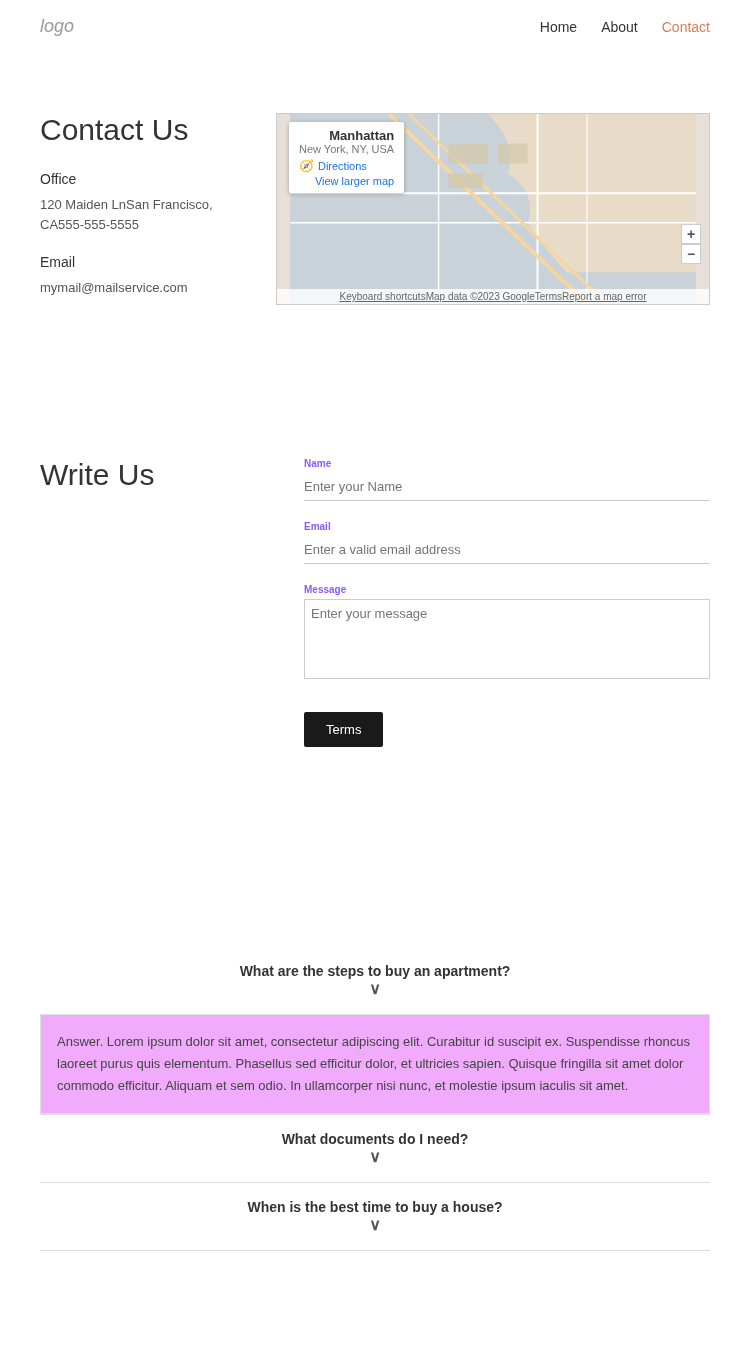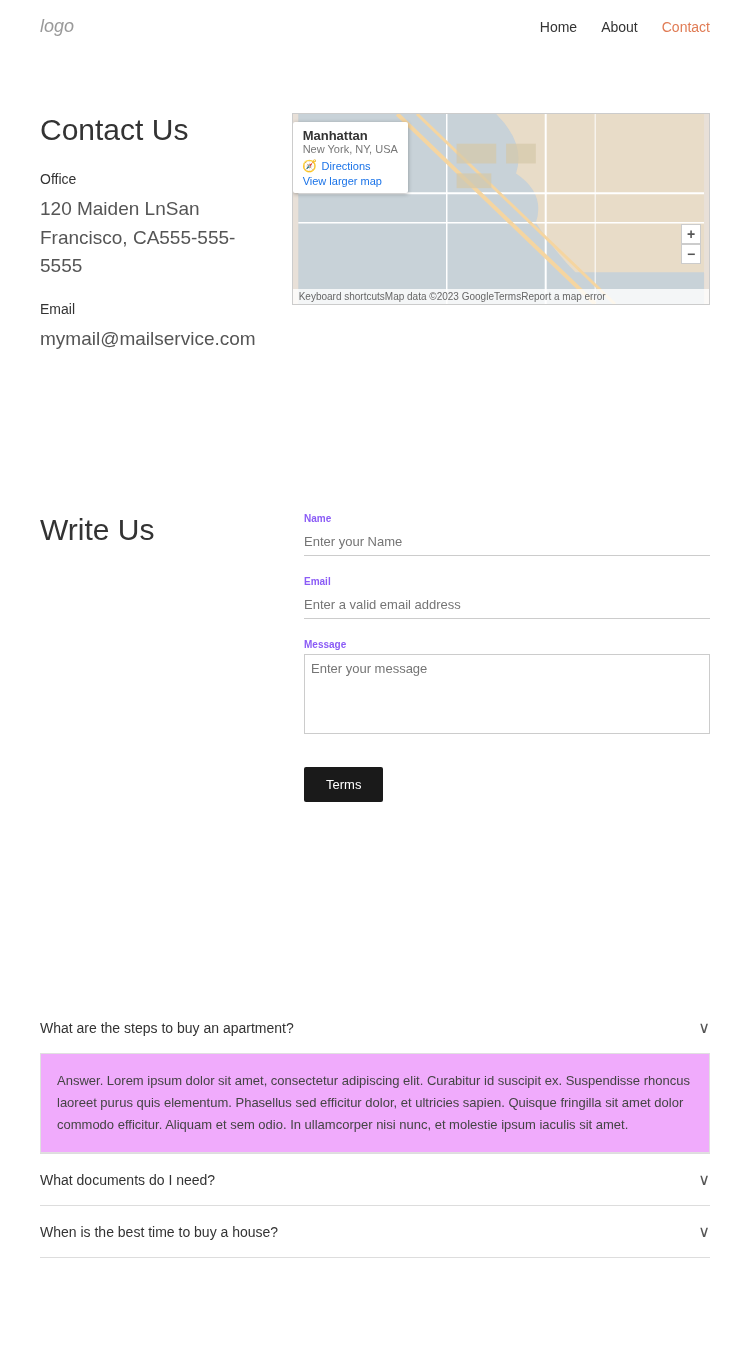--- a/index.html
+++ b/index.html
@@ -18,50 +18,51 @@
     
     .page { max-width: 750px; margin: 0 auto; }
 
     
     .contact-section {
       display: flex; gap: 36px; padding: 60px 40px 40px 40px;
     }
     .contact-info { flex: 0 0 200px; }
     .contact-info h1 { font-size: 30px; font-weight: 400; margin-bottom: 24px; }
     .contact-info h3 { font-size: 14px; font-weight: normal; margin-bottom: 8px; }
-    .contact-info p { font-size: 19px; color: #555; margin-bottom: 20px; line-height: 1.5; }
+    .contact-info p { font-size: 13px; color: #555; margin-bottom: 20px; line-height: 1.5; }
     .map-container { flex: 1; }
     .map-embed {
       width: 100%; height: 192px; border: 1px solid #ccc; position: relative; overflow: hidden;
       background: #e8e0d8;
     }
     .map-overlay {
-      position: absolute; top: 8px; left: 0; background: white;
+      position: absolute; top: 8px; left: 12px; background: white;
       padding: 6px 10px; border-radius: 2px; box-shadow: 0 1px 4px rgba(0,0,0,0.3);
       font-size: 12px;
+      text-align: right;
     }
     .map-overlay .map-title { font-weight: bold; font-size: 13px; }
     .map-overlay .map-sub { color: #777; font-size: 11px; }
     .map-overlay .map-directions {
       display: flex; align-items: center; gap: 4px; margin-top: 4px;
     }
     .map-overlay .map-directions a { color: #1a73e8; font-size: 11px; text-decoration: none; }
     .map-overlay .map-larger { color: #1a73e8; font-size: 11px; margin-top: 2px; display: block; text-decoration: none; }
     .map-controls {
       position: absolute; right: 8px; bottom: 40px;
       display: flex; flex-direction: column;
     }
     .map-btn {
       width: 20px; height: 20px; background: white; border: 1px solid #ccc;
       display: flex; align-items: center; justify-content: center;
       font-size: 14px; cursor: pointer; font-weight: bold; color: #555;
     }
     .map-footer {
       position: absolute; bottom: 0; left: 0; right: 0; background: rgba(255,255,255,0.8);
-      font-size: 10px; color: #666; padding: 2px 6px; display: flex; justify-content: flex-start;
+      font-size: 10px; color: #666; padding: 2px 6px; display: flex; justify-content: center; text-decoration: underline;
     }
     
     .map-svg { position: absolute; top: 0; left: 0; width: 100%; height: 100%; }
 
     
     .write-section {
       display: flex; gap: 64px; padding: 60px 40px 40px 40px;
     }
     .write-title { flex: 0 0 200px; }
     .write-title h2 { font-size: 30px; font-weight: 400; }
@@ -85,21 +86,21 @@
     
     .faq-section {
       display: flex; gap: 40px; padding: 80px 40px 60px 40px;
     }
     .faq-title { flex: 0 0 200px; }
     .faq-title h2 { font-size: 30px; font-weight: 400; }
     .faq-items { flex: 1; }
     .faq-item { border-bottom: 1px solid #ddd; }
     .faq-question {
       display: flex; justify-content: space-between; align-items: center;
-      padding: 16px 0; cursor: pointer; font-size: 14px; font-weight: 400;
+      padding: 16px 0; cursor: pointer; font-size: 14px; font-weight: 700; flex-direction: column;
     }
     .faq-chevron { font-size: 16px; color: #555; }
     .faq-answer {
       padding: 16px; background: #f0abfc; border: 1px solid #e0e0e0;
       font-size: 13px; color: #444; line-height: 1.7; margin-bottom: 0;
     }
 
     .spacer { height: 40px; }
   </style>
 </head>

